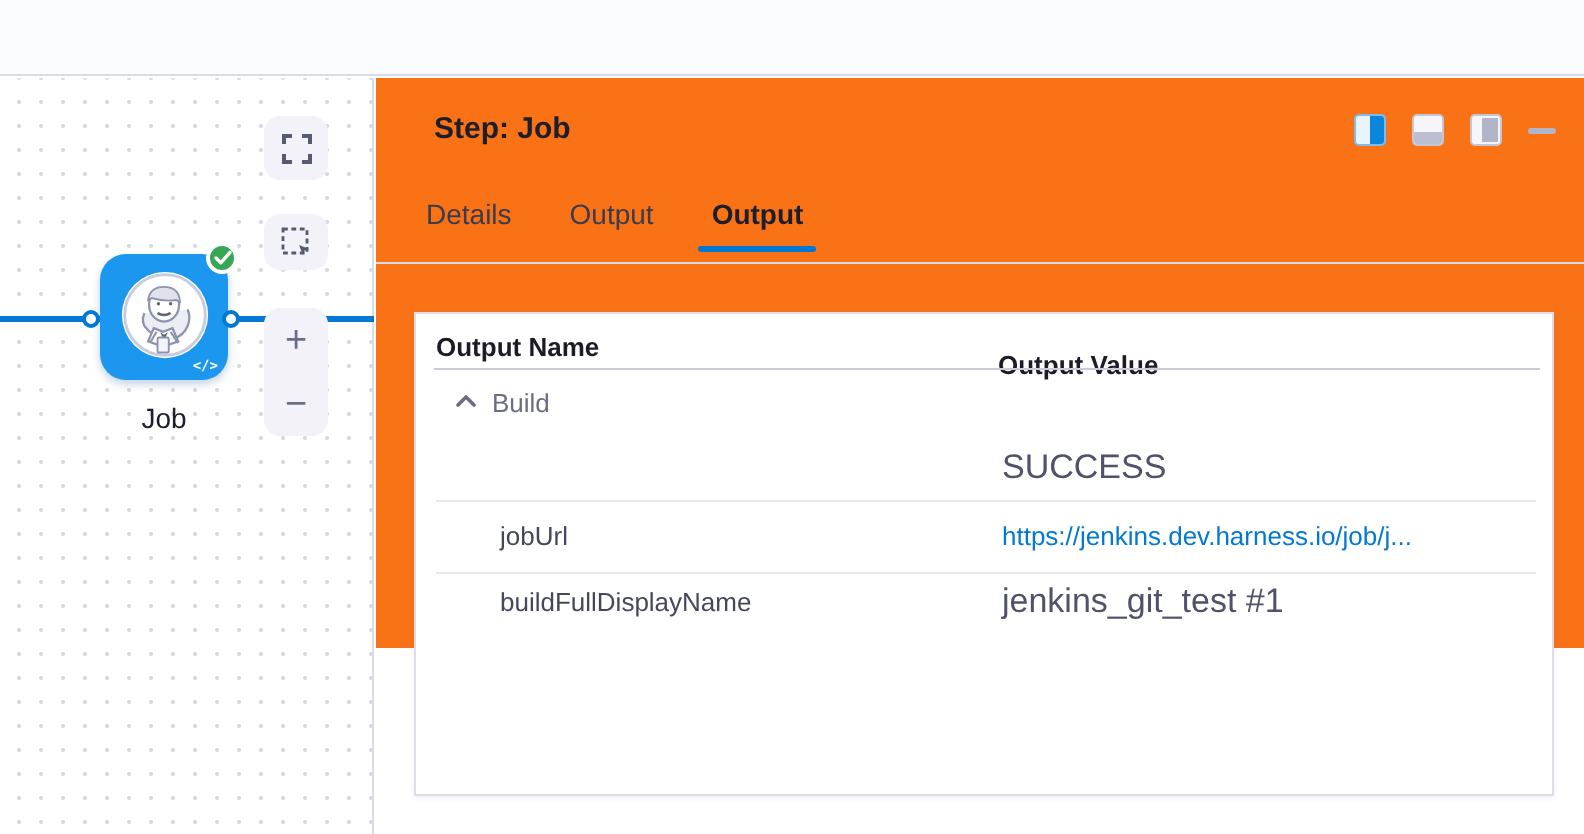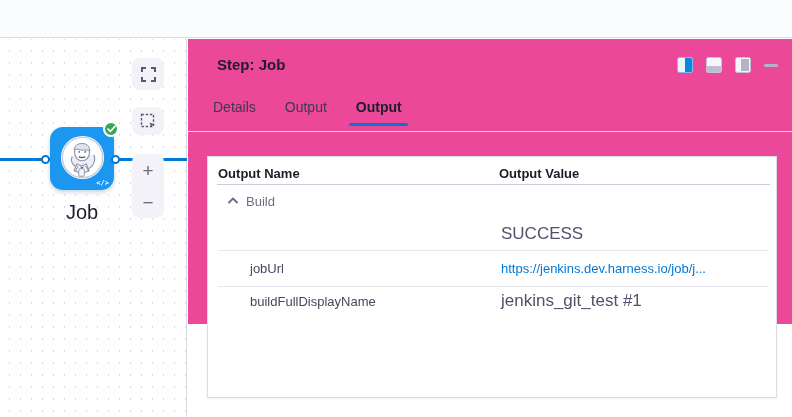--- a/index.html
+++ b/index.html
@@ -20,31 +20,31 @@
           background:#1b97f0; border-radius:13px; box-shadow:0 2px 4px rgba(12,70,139,.25); }
   .node-circle { position:absolute; left:10px; top:8px; width:45px; height:45px; }
   .code-glyph { position:absolute; right:5px; bottom:3px; color:#fff;
                 font-family:"DejaVu Sans Mono", monospace; font-size:7px; font-weight:bold; }
   .badge { position:absolute; right:-5px; top:-6px; width:16px; height:16px; border-radius:50%;
            background:#36a855; border:2px solid #fff; display:flex; align-items:center; justify-content:center; }
   .port { position:absolute; width:9px; height:9px; border-radius:50%; background:#fff;
           border:2px solid #0278d5; top:116px; }
   .port.left { left:41px; } .port.right { left:111px; }
   .node-label { position:absolute; left:50px; top:162px; width:64px; text-align:center;
-                font-size:20px; color:#1d1e2c; }
+                font-size:14px; color:#1d1e2c; }
   .canvas-btn { position:absolute; left:132px; width:32px; height:32px; border-radius:8px;
                 background:#f2f2f8; display:flex; align-items:center; justify-content:center; cursor:pointer; }
   .btn-fullscreen { top:19px; } .btn-marquee { top:68px; height:28px; }
   .zoom-panel { position:absolute; left:132px; top:115px; width:32px; height:64px; border-radius:8px;
                 background:#f2f2f8; display:flex; flex-direction:column; }
   .zoom-btn { flex:1; display:flex; align-items:center; justify-content:center;
               font-size:19px; color:#696e85; cursor:pointer; line-height:1; }
 
   
-  .panel { position:absolute; left:188px; top:39px; width:604px; height:285px; background:#ec4899; }
+  .panel { position:absolute; left:188px; top:39px; width:604px; height:285px; background:#f97316; }
   .panel-title { position:absolute; left:29px; top:17px; font-size:15px; font-weight:bold; color:#1d1e2c; }
   .win-icons { position:absolute; right:14px; top:18px; display:flex; align-items:center; gap:13px; }
   .ico-box { width:16px; height:16px; border-radius:2.5px; position:relative; overflow:hidden; cursor:pointer; }
   .ico-split-right { border:1.5px solid #7cbcee; background:#eaf4fd; }
   .ico-split-right .fill { position:absolute; right:0; top:0; width:50%; height:100%; background:#0a86dd; }
   .ico-gray { border:1.5px solid #c4c6d6; background:#f6f6fa; }
   .ico-split-bottom .fill { position:absolute; left:0; bottom:0; width:100%; height:42%; background:#bdbfd0; }
   .ico-split-side .fill { position:absolute; right:1px; top:1px; width:58%; height:86%; background:#b2b4c8; }
   .ico-dash { width:14px; height:3px; border-radius:2px; background:#b2b4c8; cursor:pointer; }
 
@@ -54,21 +54,21 @@
   .tab.active::after { content:""; position:absolute; left:-7px; right:-6px; bottom:0;
                        height:3px; border-radius:2px; background:#0278d5; }
   .tabs-divider { position:absolute; left:0; top:92px; width:604px; height:1px; background:#d9dbe7; }
 
   
   .card { position:absolute; left:19px; top:117px; width:570px; height:242px; background:#fff;
           border:1px solid #dcdde9; border-radius:0;
           box-shadow:0 1px 3px rgba(40,41,61,.07); overflow:hidden; }
   .thead { position:relative; height:28px; }
   .th { position:absolute; top:9px; font-size:13px; font-weight:bold; color:#1c1c28; }
-  .th-name { left:10px; } .th-value { left:291px; }
+  .th-name { left:10px; } .th-value { left:291px;margin-top:9px; }
   .thead-line { position:absolute; left:9px; right:6px; bottom:0; height:1px; background:#c9cbd8; }
   .group-row { position:relative; height:32px; display:flex; align-items:center; cursor:pointer; }
   .group-chevron { position:absolute; left:20px; top:12px; }
   .group-label { position:absolute; left:38px; font-size:13px; color:#6b6d85; }
   .row { position:relative; height:34px; }
   .row + .row::before { content:""; position:absolute; left:10px; right:8px; top:0;
                         height:1px; background:#e7e8ef; }
   .row .name  { position:absolute; left:42px; top:50%; transform:translateY(-50%);
                 font-size:13px; color:#45475c; }
   .row .value { position:absolute; left:293px; top:50%; transform:translateY(-50%);

